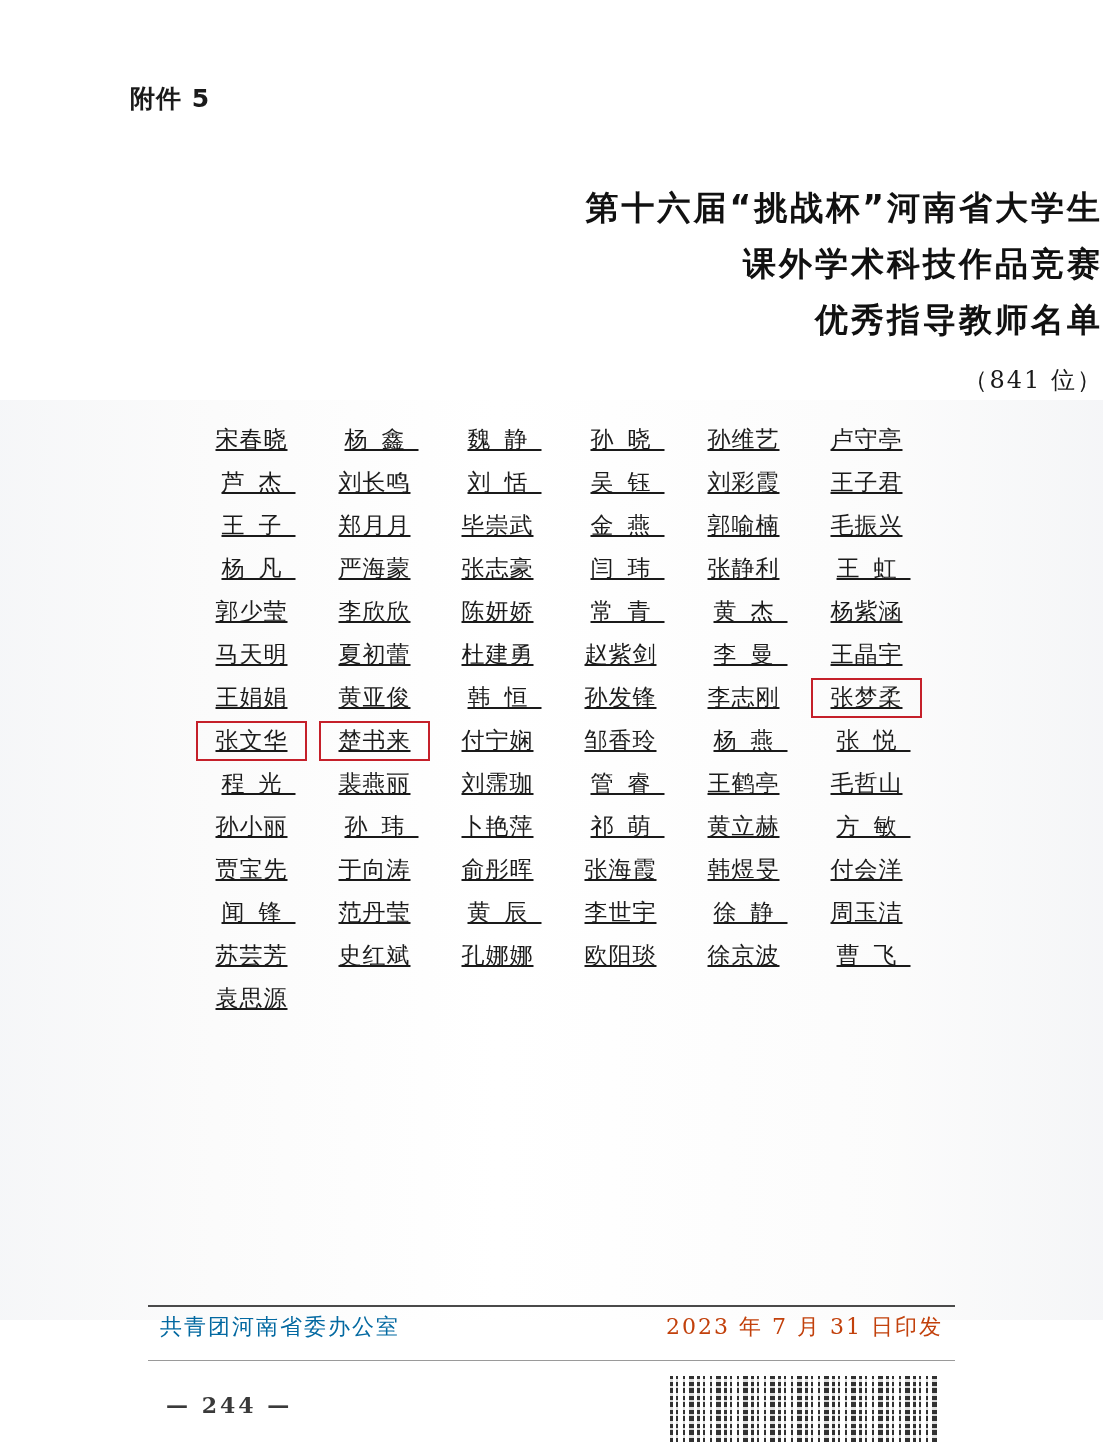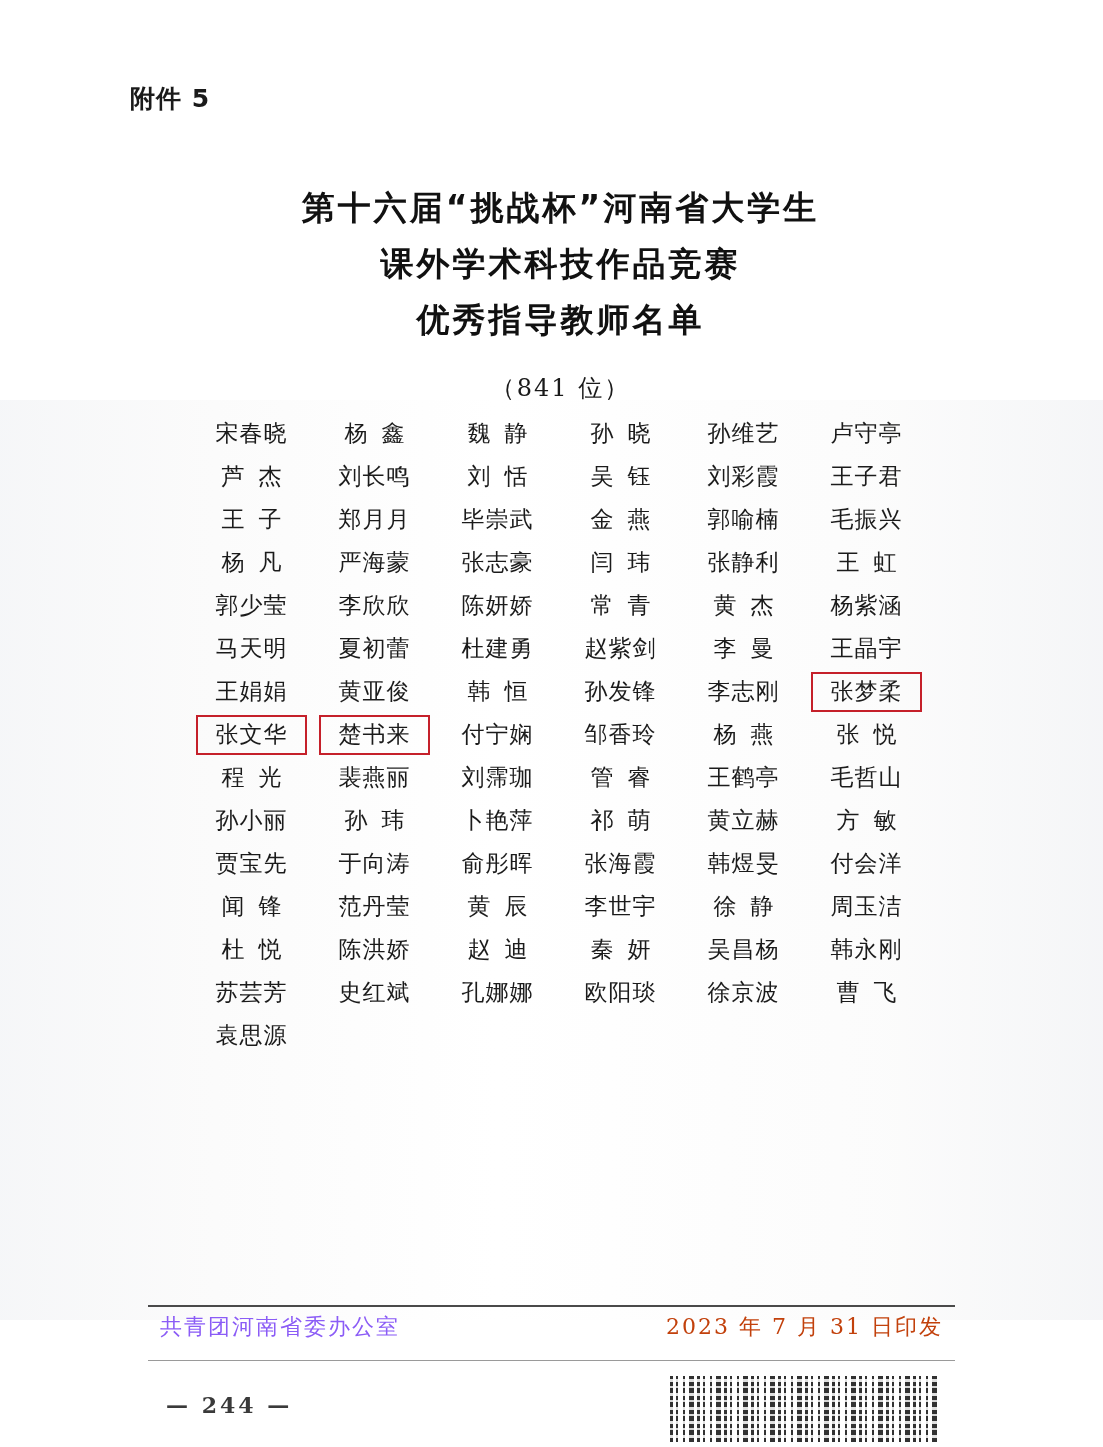--- a/index.html
+++ b/index.html
@@ -40,48 +40,49 @@
     font-weight: bold;
     letter-spacing: 1px;
     font-family: "DejaVu Sans", "Liberation Sans", sans-serif;
   }
 
   .title-block {
     position: absolute;
     left: 0;
     right: 0;
     top: 180px;
-    text-align: center;
+    text-align: right;
     padding-left: 18px;
   }
   .title-line {
     font-size: 33px;
     font-weight: bold;
     letter-spacing: 3px;
     line-height: 56px;
     font-family: "DejaVu Sans", "Liberation Sans", sans-serif;
     color: #111;
   }
   .count-line {
-    margin-top: 24px;
+    margin-top: 16px;
     font-size: 24px;
     letter-spacing: 2px;
     font-family: "DejaVu Serif", serif;
   }
 
   .grid {
     position: absolute;
     left: 190px;
     top: 418px;
     width: 740px;
   }
   .grid-row {
     display: flex;
     height: 43px;
-    align-items: flex-start;
+    align-items: center;
+    text-decoration: underline;
   }
   .cell {
     width: 123px;
     box-sizing: border-box;
     text-align: center;
     font-size: 23px;
     letter-spacing: 1px;
     font-family: "DejaVu Serif", "Liberation Serif", serif;
     color: #1b1b1b;
     position: relative;
@@ -114,21 +115,21 @@
     top: 1360px;
     border-top: 1px solid #9a9a9a;
   }
   .footer-left {
     position: absolute;
     left: 160px;
     top: 1312px;
     font-size: 22px;
     letter-spacing: 2px;
     font-family: Liberation Sans, sans-serif;
-    color: #8b5cf6;
+    color: #0369a1;
   }
   .footer-right {
     position: absolute;
     right: 160px;
     top: 1312px;
     font-size: 22px;
     letter-spacing: 2px;
     font-family: "DejaVu Serif", serif;
     color: #c2410c;
   }
@@ -279,28 +280,20 @@
       </div>
       <div class="grid-row">
         <div class="cell sparse">闻锋</div>
         <div class="cell">范丹莹</div>
         <div class="cell sparse">黄辰</div>
         <div class="cell">李世宇</div>
         <div class="cell sparse">徐静</div>
         <div class="cell">周玉洁</div>
       </div>
       <div class="grid-row">
-        <div class="cell sparse">杜悦</div>
-        <div class="cell">陈洪娇</div>
-        <div class="cell sparse">赵迪</div>
-        <div class="cell sparse">秦妍</div>
-        <div class="cell">吴昌杨</div>
-        <div class="cell">韩永刚</div>
-      </div>
-      <div class="grid-row">
         <div class="cell">苏芸芳</div>
         <div class="cell">史红斌</div>
         <div class="cell">孔娜娜</div>
         <div class="cell">欧阳琰</div>
         <div class="cell">徐京波</div>
         <div class="cell sparse">曹飞</div>
       </div>
       <div class="grid-row">
         <div class="cell">袁思源</div>
       </div>

